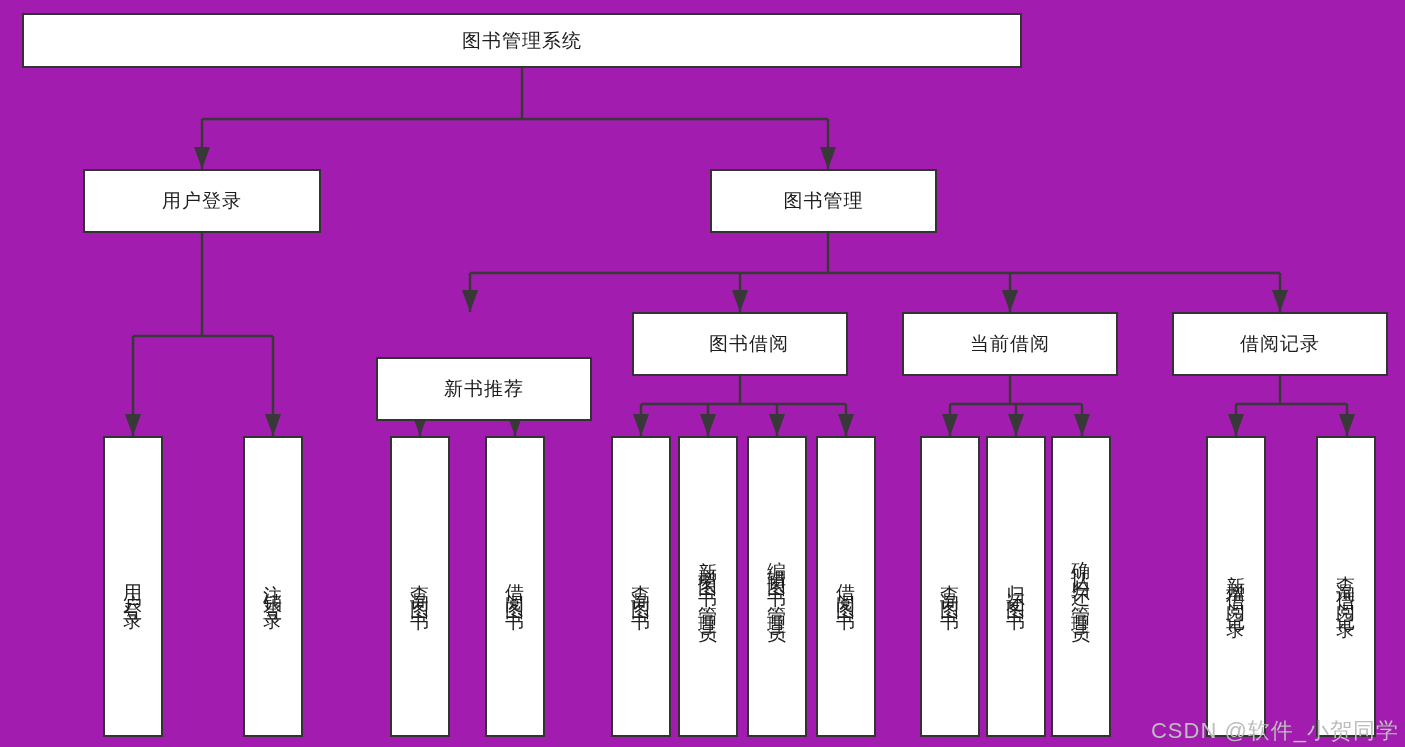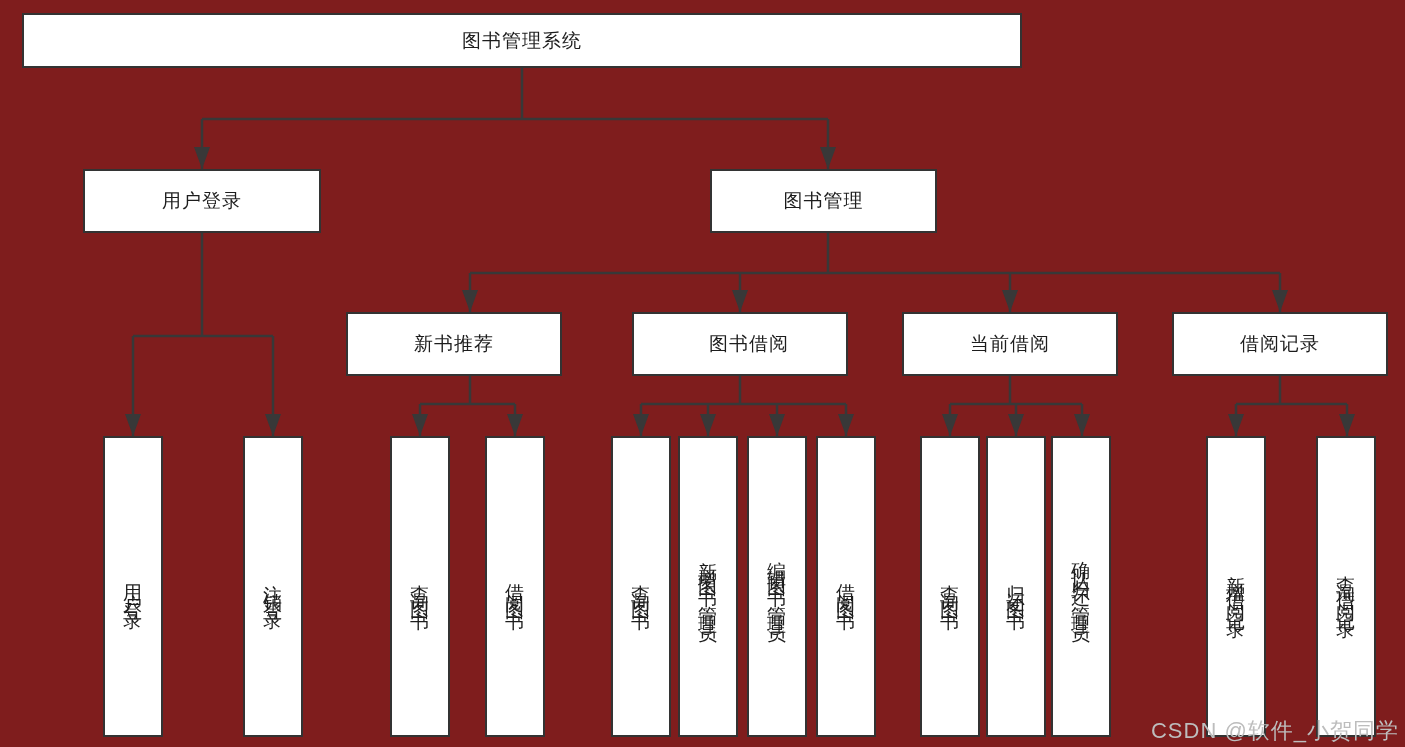--- a/index.html
+++ b/index.html
@@ -5,21 +5,21 @@
   html, body {
     margin: 0;
     padding: 0;
     background: #ffffff;
     font-family: "Liberation Sans", "DejaVu Sans", sans-serif;
   }
   #canvas {
     position: relative;
     width: 1405px;
     height: 747px;
-    background: #7f1d1d;
+    background: #a21caf;
     overflow: hidden;
   }
   #connectors {
     position: absolute;
     left: 0; top: 0;
     width: 1405px; height: 747px;
   }
   #connectors path.c {
     stroke: #383838;
     stroke-width: 2.5;
@@ -47,21 +47,21 @@
     line-height: 1;
     white-space: normal;
   }
   
   .n-root  { left: 22px;  top: 13px;  width: 1000px; height: 55px; }
   
   .n-l1a   { left: 83px;  top: 169px; width: 238px; height: 64px; }
   .n-l1b   { left: 710px; top: 169px; width: 227px; height: 64px; }
   
   .n-l2    { top: 312px; width: 216px; height: 64px; }
-  .n-l2a   { left: 346px; }
+  .n-l2a   { left: 376px; margin-top: 45px; }
   .n-l2b   { left: 632px; padding-left: 18px; }
   .n-l2c   { left: 902px; }
   .n-l2d   { left: 1172px; }
   
   .leaf    { top: 436px; width: 60px; height: 301px; }
   .lf1  { left: 103px; }
   .lf2  { left: 243px; }
   .lf3  { left: 390px; }
   .lf4  { left: 485px; }
   .lf5  { left: 611px; }

